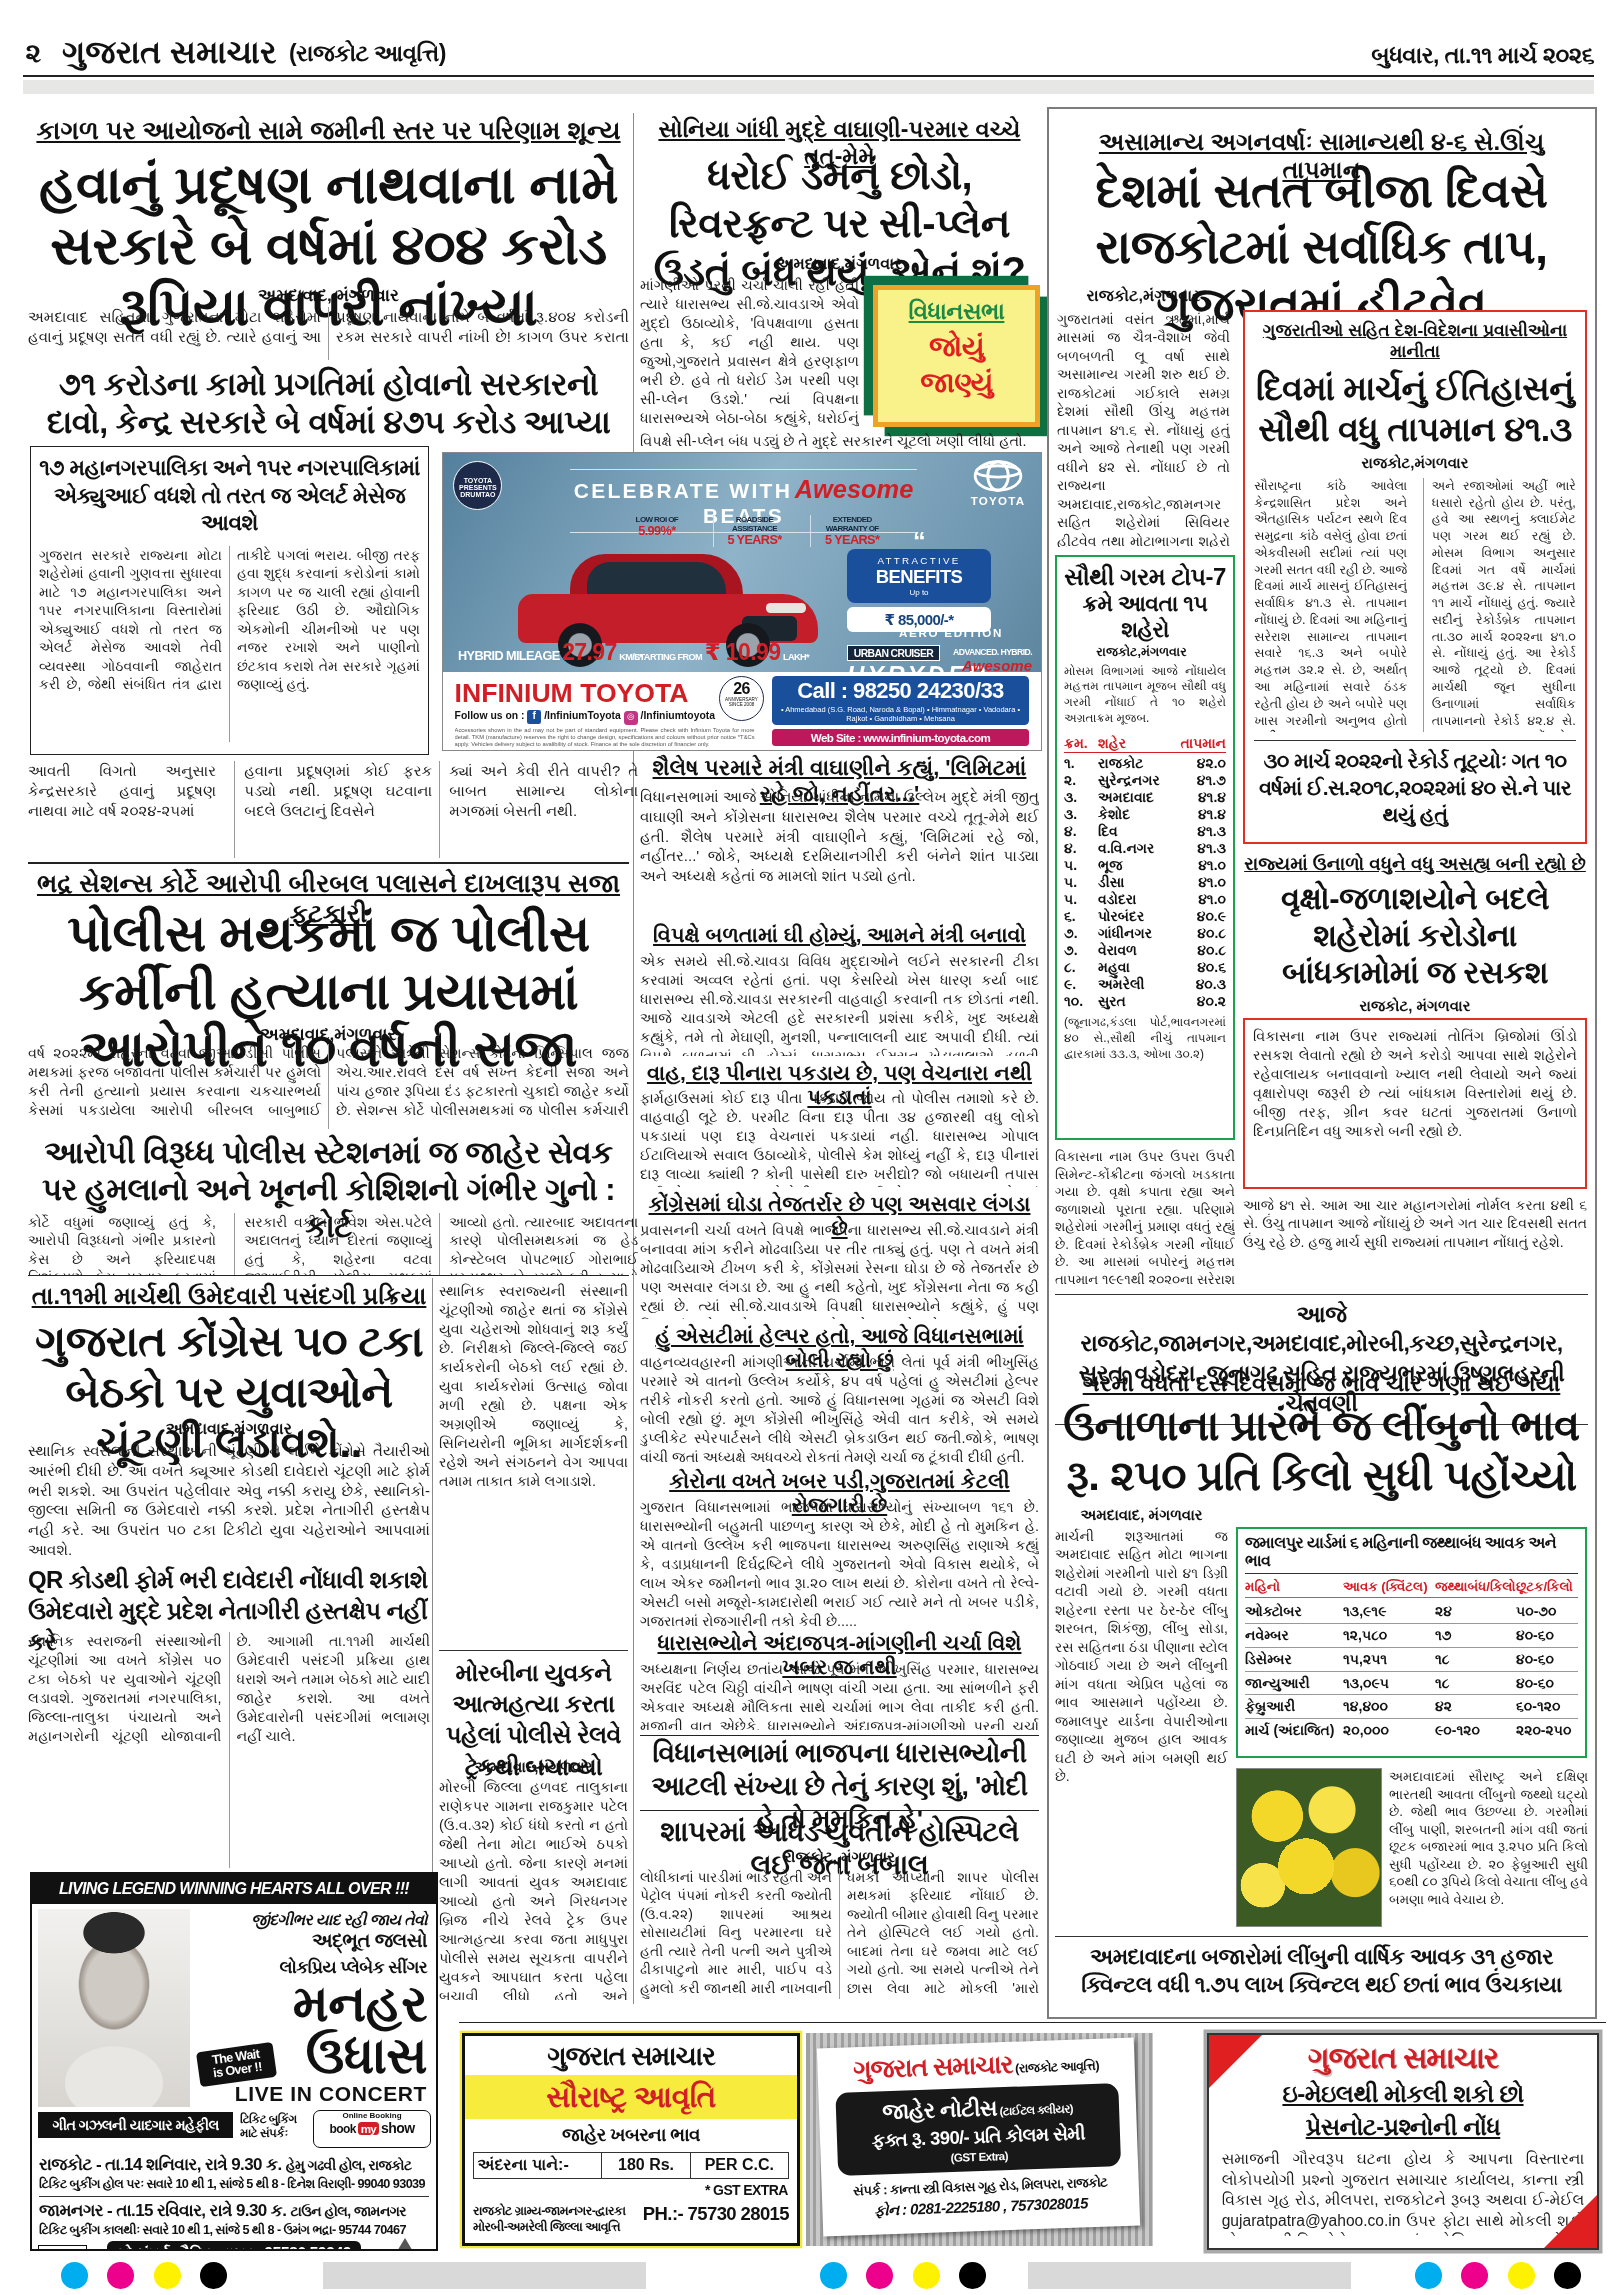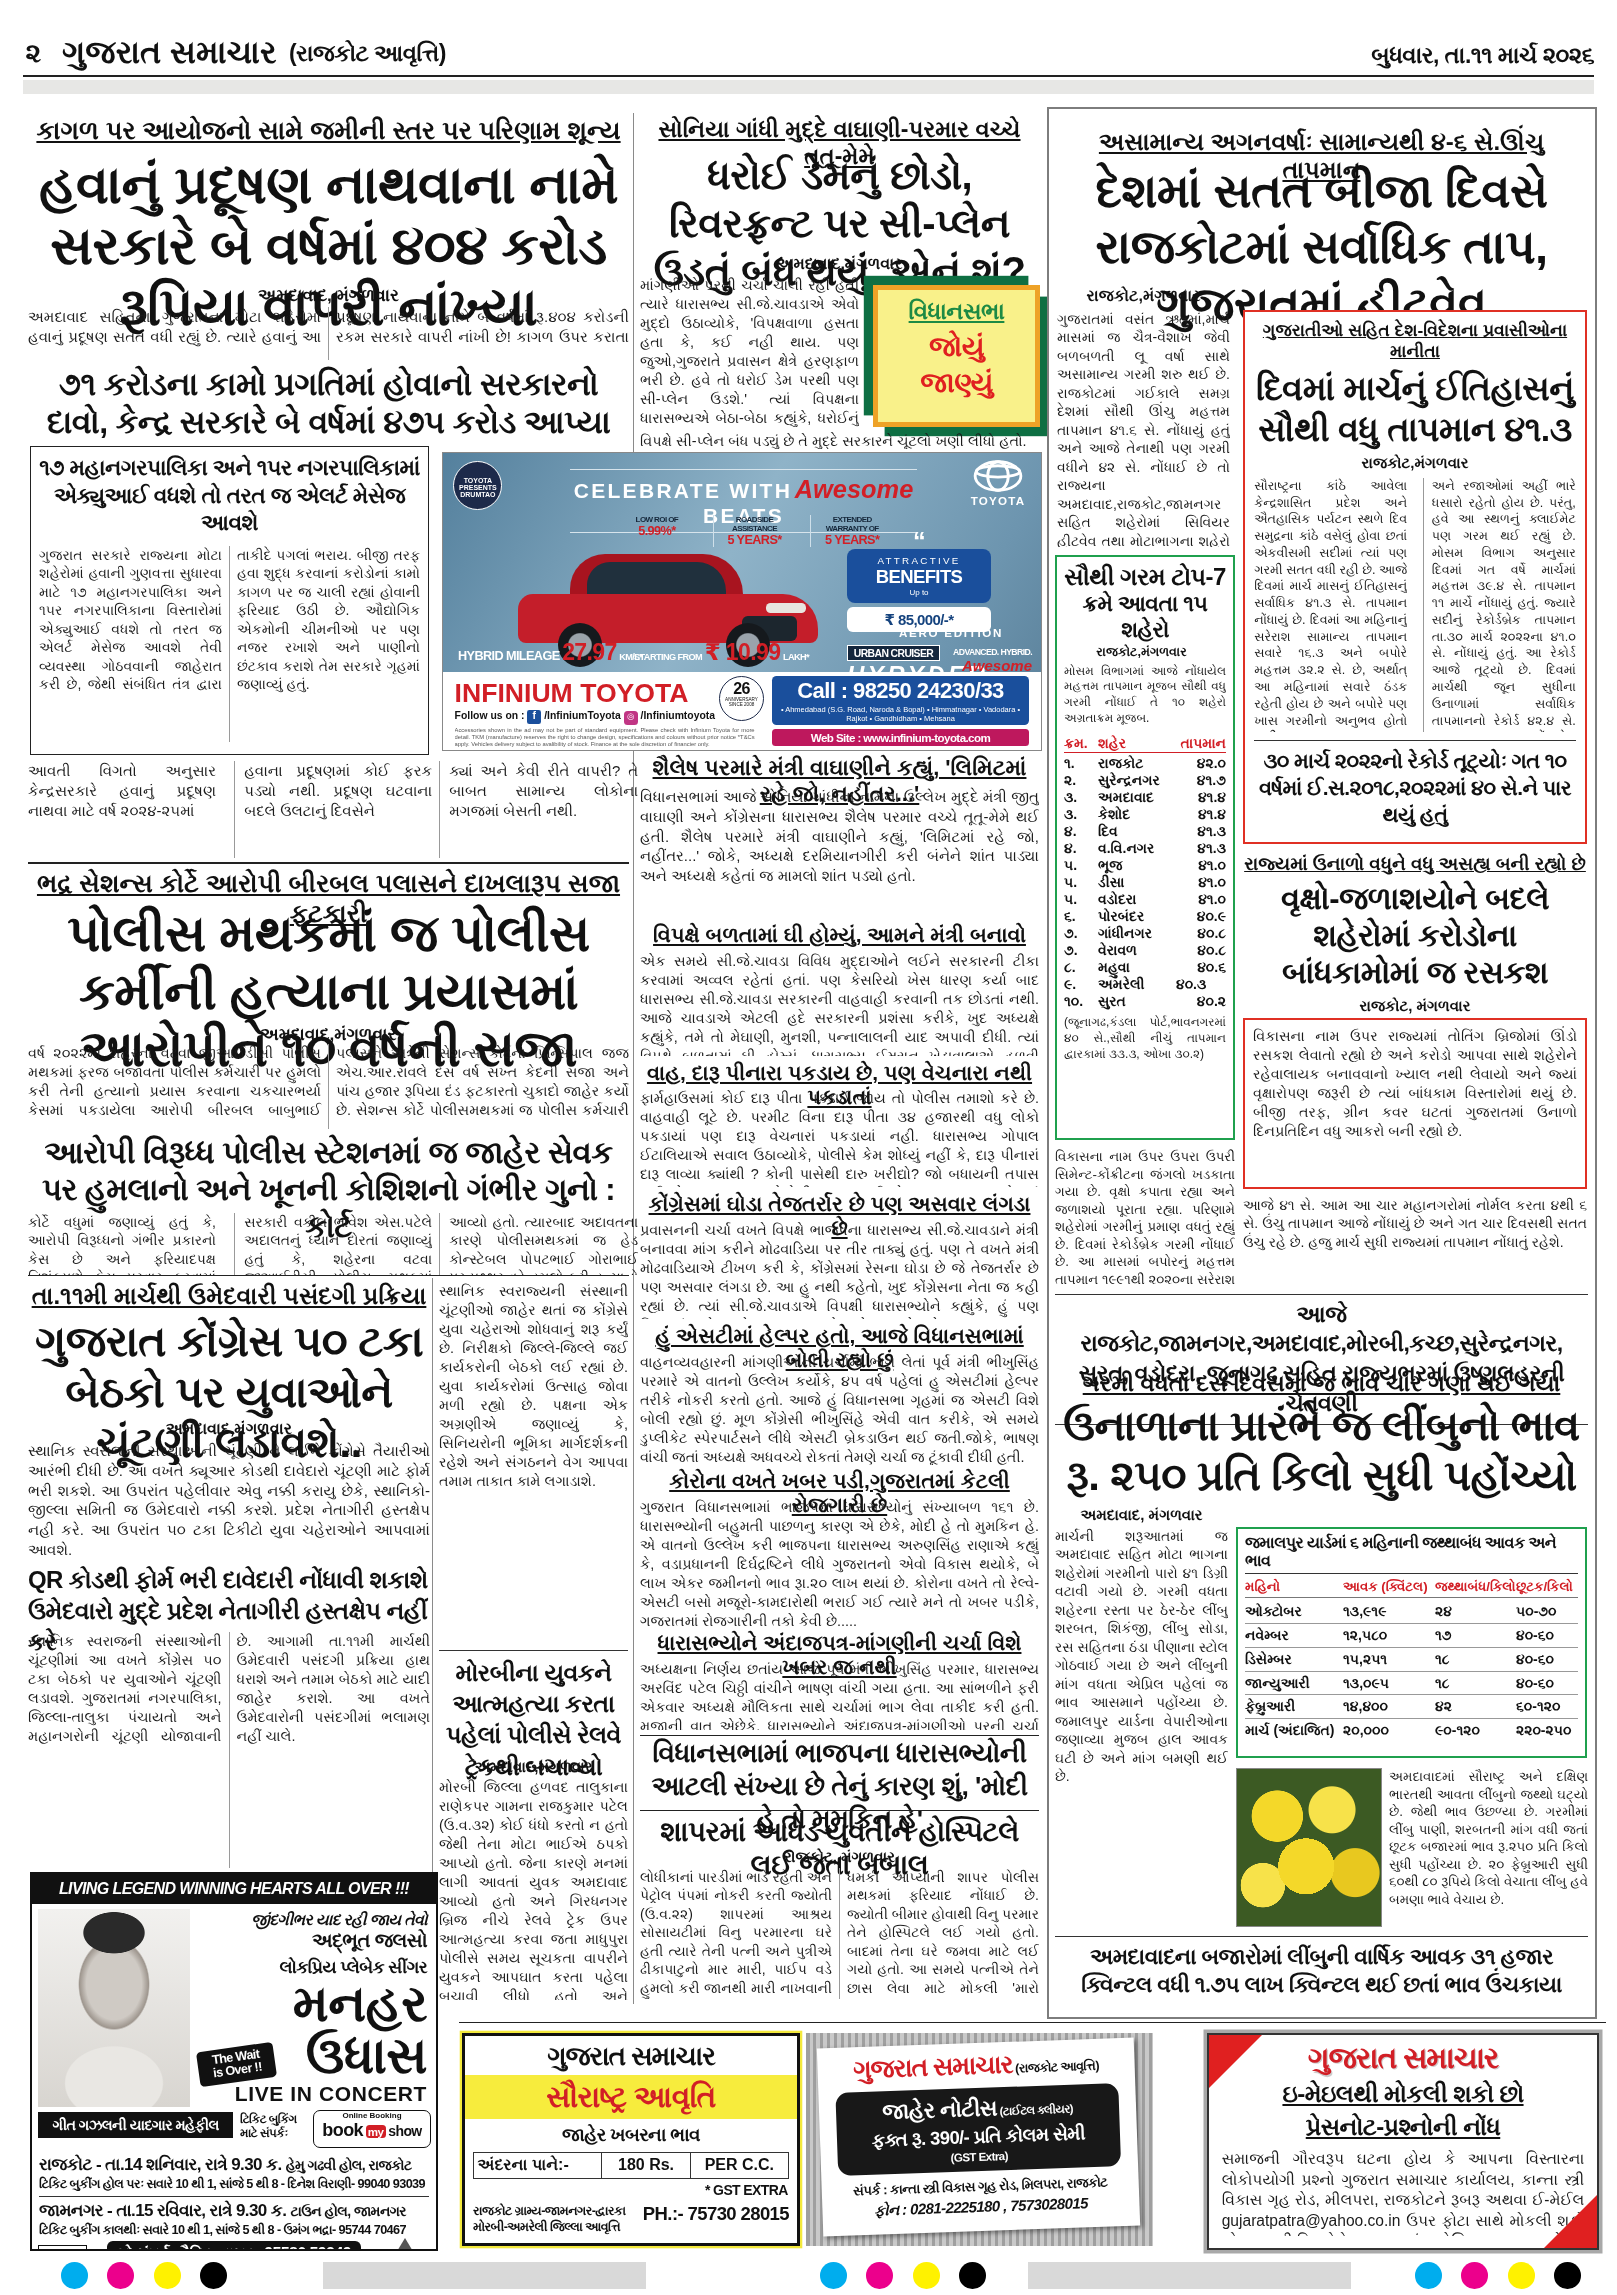--- a/index.html
+++ b/index.html
@@ -304,21 +304,21 @@
         <span style="width:50px;text-align:right;">૪૦.૮</span>
       </div>
     <div class="trow">
         <span style="width:34px;">૮.</span>
         <span style="flex:1;">મહુવા</span>
         <span style="width:50px;text-align:right;">૪૦.૬</span>
       </div>
     <div class="trow">
         <span style="width:34px;">૯.</span>
         <span style="flex:1;">અમરેલી</span>
-        <span style="width:50px;text-align:left;">૪૦.૩</span>
+        <span style="width:50px;text-align:right;">૪૦.૩</span>
       </div>
     <div class="trow">
         <span style="width:34px;">૧૦.</span>
         <span style="flex:1;">સુરત</span>
         <span style="width:50px;text-align:right;">૪૦.૨</span>
       </div>
   </div>
   <div class="b j" style="margin:4.6px 7px;font-size:12px;height:50px;">(જૂનાગઢ,કંડલા પોર્ટ,ભાવનગરમાં ૪૦ સે.,સૌથી નીચું તાપમાન દ્વારકામાં ૩૩.૩, ઓખા ૩૦.૨)</div>
 </div>
 
@@ -410,21 +410,21 @@
   </div>
   <div class="abs c white h" style="left:166px;top:173px;width:75px;background:#111;border-radius:4.6px;transform:rotate(-8deg);font-size:12.7px;padding:3.5px 1.2px;line-height:1.1;">
     <span>The Wait</span><br>
     <span>is Over !!</span>
   </div>
   <div class="abs c white h" style="left:5.8px;top:238px;width:191px;background:#111;font-size:14.4px;padding:4.6px 2.3px;">ગીત ગઝલની યાદગાર મહેફીલ</div>
   <div class="abs h" style="left:208px;top:238px;width:69px;font-size:12px;line-height:1.2;">ટિકિટ બુકિંગ માટે સંપર્કઃ</div>
   <div class="abs c" style="left:281px;top:236px;width:116px;height:36px;border:1.7px solid #111;border-radius:7px;">
     <div style="font-size:8px;font-weight:bold;">Online Booking</div>
     <div>
-      <span class="h" style="font-size:18px;">book</span>
+      <span class="h" style="font-size:12px;">book</span>
       <span class="h white" style="font-size:11.6px;background:#d21f26;border-radius:3.5px;padding:0 2.3px;">my</span>
       <span class="h" style="font-size:14px;">show</span>
     </div>
   </div>
   <div class="abs h" style="left:7px;top:281px;width:390px;font-size:17px;">
     <span>રાજકોટ - તા.14 શનિવાર, રાત્રે 9.30 ક.</span>
     <span style="font-size:14px;">હેમુ ગઢવી હોલ, રાજકોટ</span>
   </div>
   <div class="abs h" style="left:7px;top:303px;width:390px;font-size:12.7px;">ટિકિટ બુકીંગ હોલ પરઃ સવારે 10 થી 1, સાંજે 5 થી 8 - દિનેશ વિરાણી- 99040 93039</div>
   <div class="abs" style="left:7px;top:322px;width:390px;border-top:1.2px solid #333;"></div>

